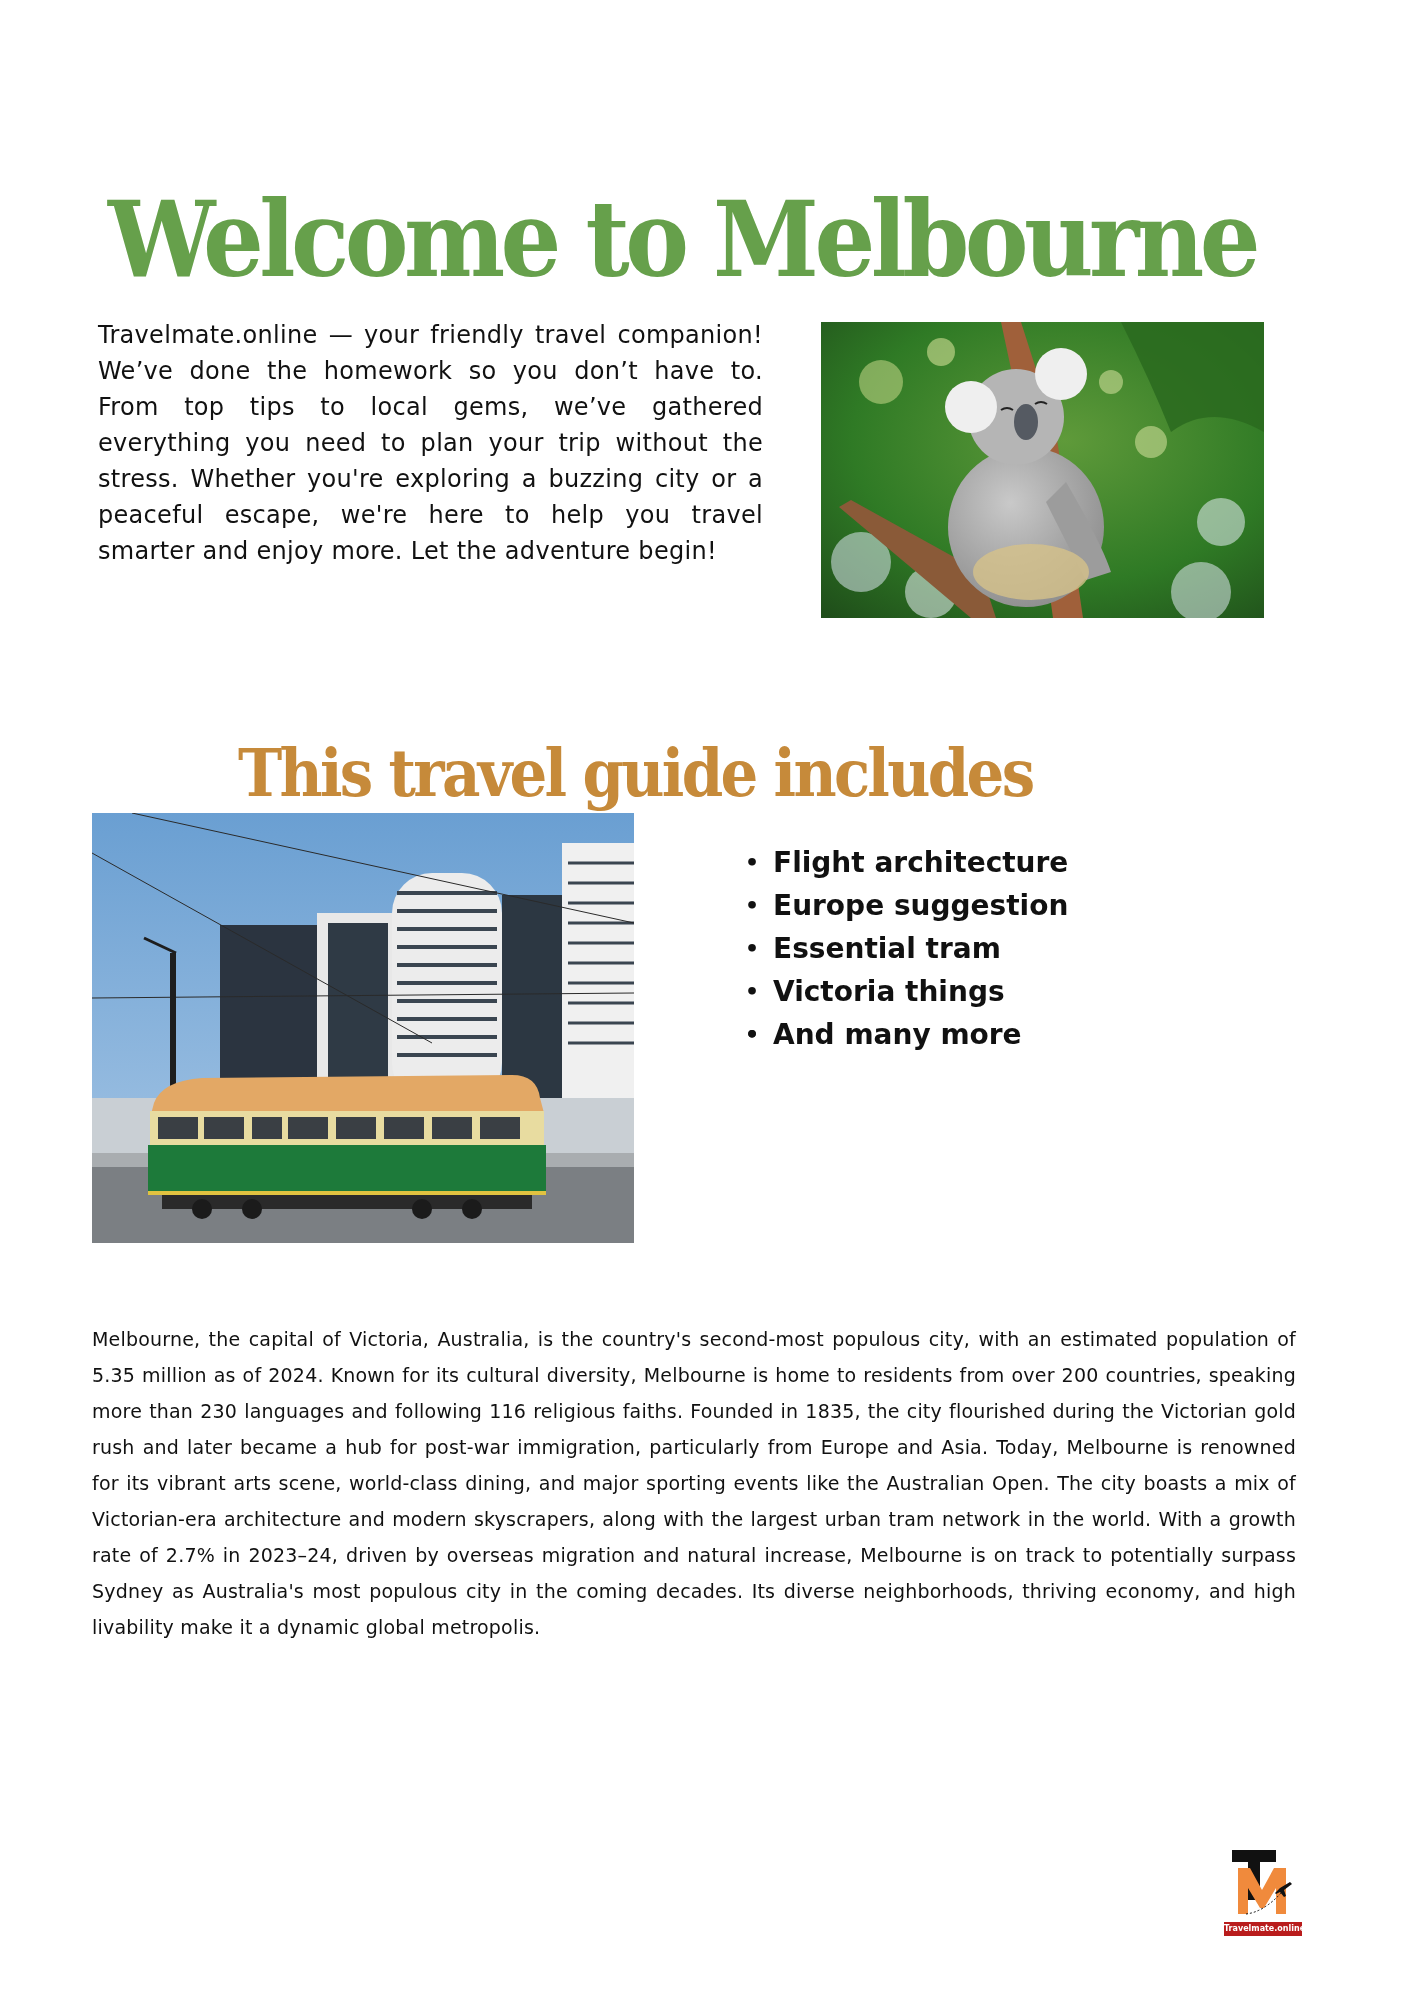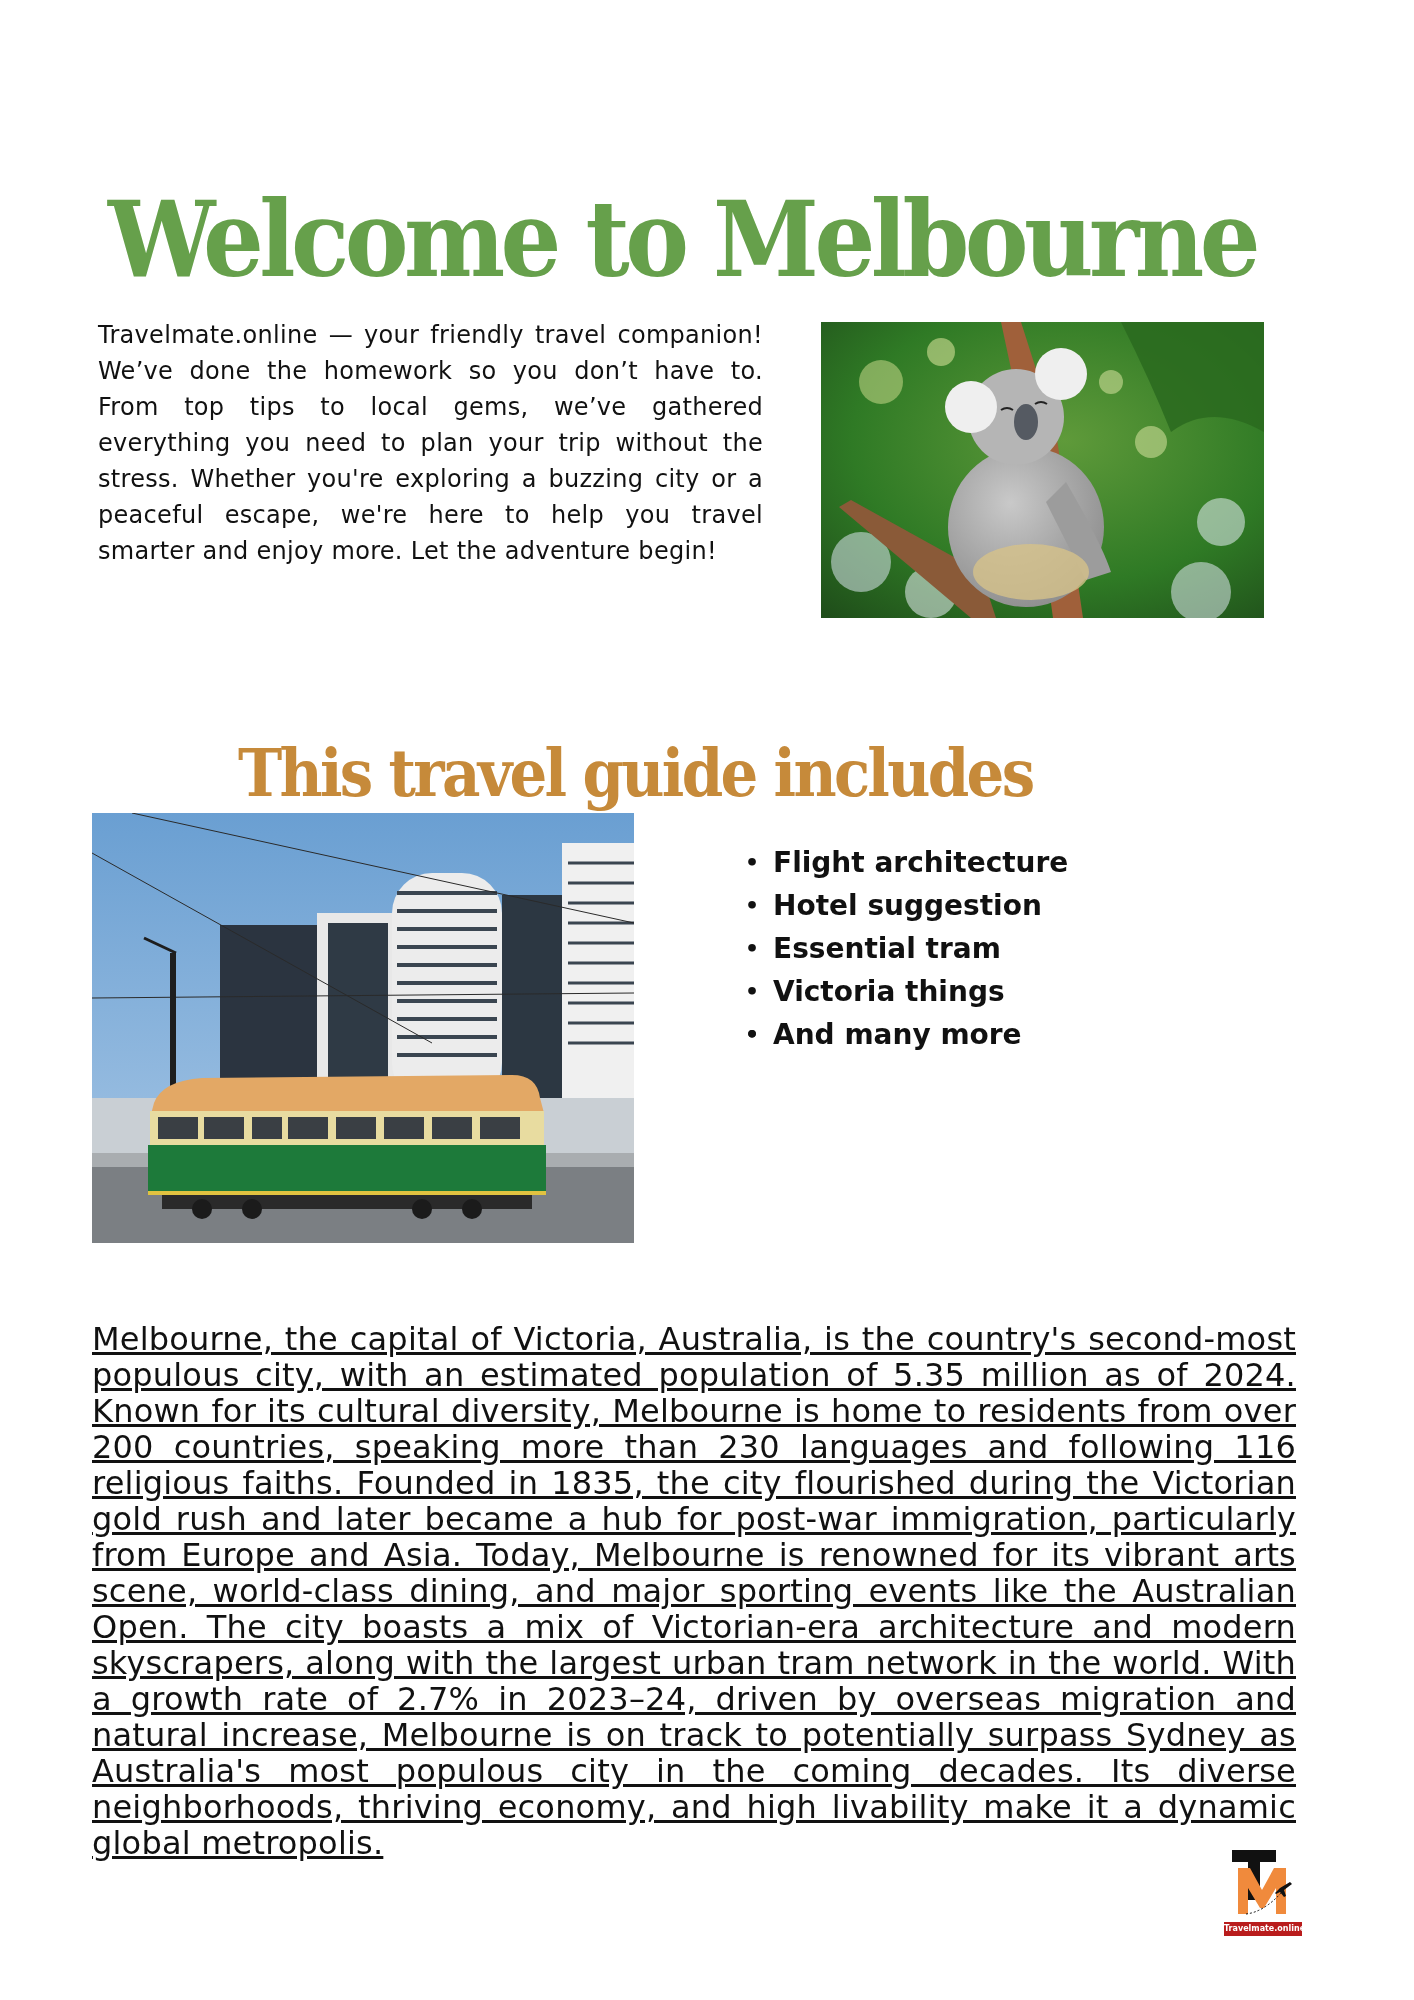--- a/index.html
+++ b/index.html
@@ -30,23 +30,22 @@
     }
     .bullets {
       left: 745px; top: 841px; width: 560px; margin: 0; padding: 0; list-style: none;
       font-weight: bold; font-size: 28px; line-height: 43px; color: #111;
     }
     .bullets li { position: relative; padding-left: 28px; }
     .bullets li .dot { position: absolute; left: 0; top: 0; width: 28px; font-size: 22px; }
 
     .body-text {
       left: 92px; top: 1321px; width: 1204px;
-      font-size: 32px; line-height: 36px; text-align: justify; color: #111;
+      font-size: 19px; line-height: 36px; text-align: justify; color: #111;
       letter-spacing: 0.2px;
-      text-decoration: underline;
     }
     .logo { left: 1224px; top: 1848px; width: 78px; height: 88px; }
     .logo-caption {
       position: absolute; left: 0; bottom: 0; width: 78px; height: 14px;
       background: #b91c1c; color: #fff; font-size: 8px; line-height: 14px; text-align: center;
       font-family: "DejaVu Sans", sans-serif; font-weight: bold;
     }
   </style>
 </head>
 <body>
@@ -164,21 +163,21 @@
     <rect x="70" y="382" width="370" height="14" fill="#2a2a2a"></rect>
     <circle cx="110" cy="396" r="10" fill="#1b1b1b"></circle>
       <circle cx="160" cy="396" r="10" fill="#1b1b1b"></circle>
     <circle cx="330" cy="396" r="10" fill="#1b1b1b"></circle>
       <circle cx="380" cy="396" r="10" fill="#1b1b1b"></circle>
   </svg>
 </div>
 
 <ul class="abs bullets">
   <li><span class="dot">•</span><span>Flight architecture</span></li>
-  <li><span class="dot">•</span><span>Hotel suggestion</span></li>
+  <li><span class="dot">•</span><span>Europe suggestion</span></li>
   <li><span class="dot">•</span><span>Essential tram</span></li>
   <li><span class="dot">•</span><span>Victoria things</span></li>
   <li><span class="dot">•</span></li>
   <li><span class="dot">•</span><span>And many more</span></li>
 </ul>
 
 <p class="abs body-text" style="margin:0;">Melbourne, the capital of Victoria, Australia, is the country's second-most populous city, with an estimated population of 5.35 million as of 2024. Known for its cultural diversity, Melbourne is home to residents from over 200 countries, speaking more than 230 languages and following 116 religious faiths. Founded in 1835, the city flourished during the Victorian gold rush and later became a hub for post-war immigration, particularly from Europe and Asia. Today, Melbourne is renowned for its vibrant arts scene, world-class dining, and major sporting events like the Australian Open. The city boasts a mix of Victorian-era architecture and modern skyscrapers, along with the largest urban tram network in the world. With a growth rate of 2.7% in 2023–24, driven by overseas migration and natural increase, Melbourne is on track to potentially surpass Sydney as Australia's most populous city in the coming decades. Its diverse neighborhoods, thriving economy, and high livability make it a dynamic global metropolis.</p>
 
 <div class="abs logo">
   <svg width="78" height="74" viewBox="0 0 78 74" xmlns="http://www.w3.org/2000/svg">

